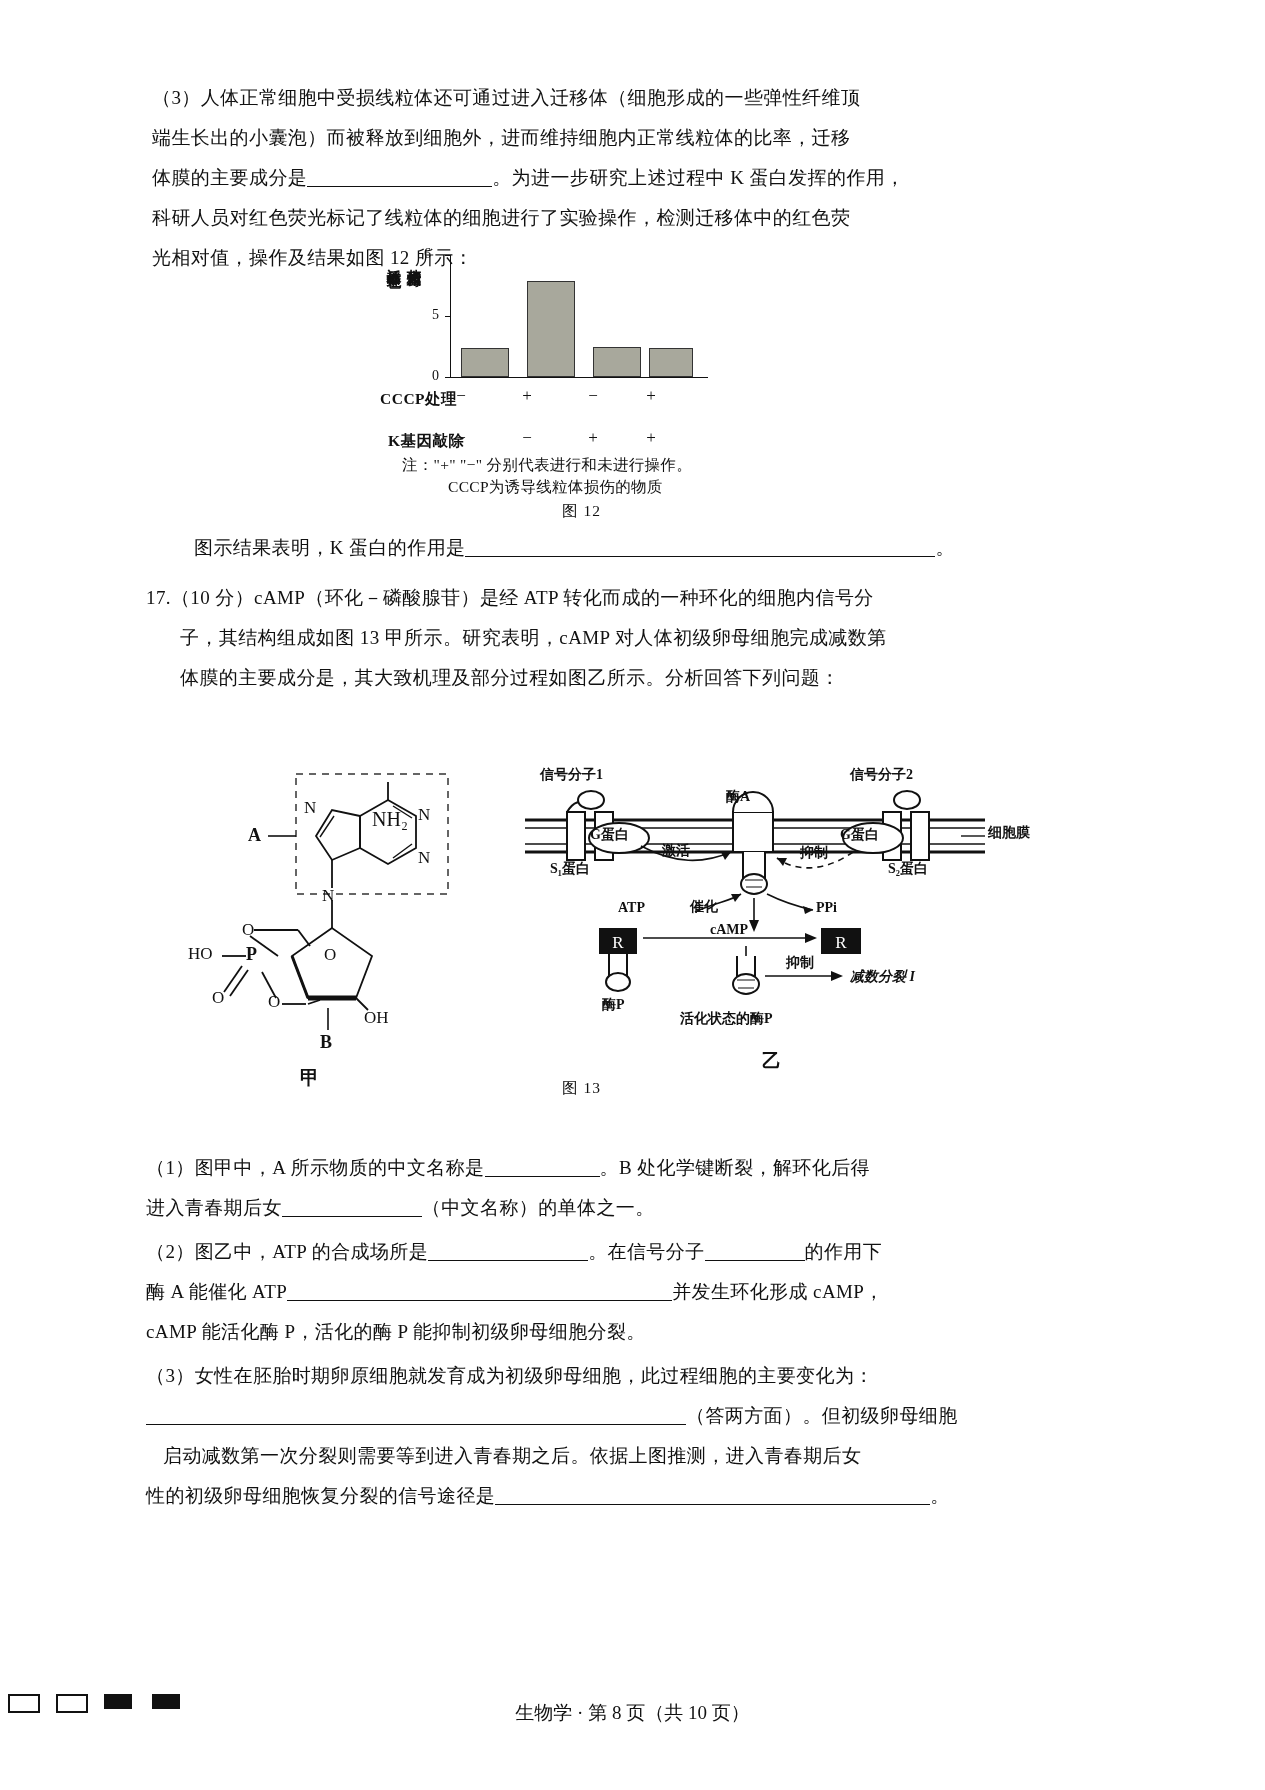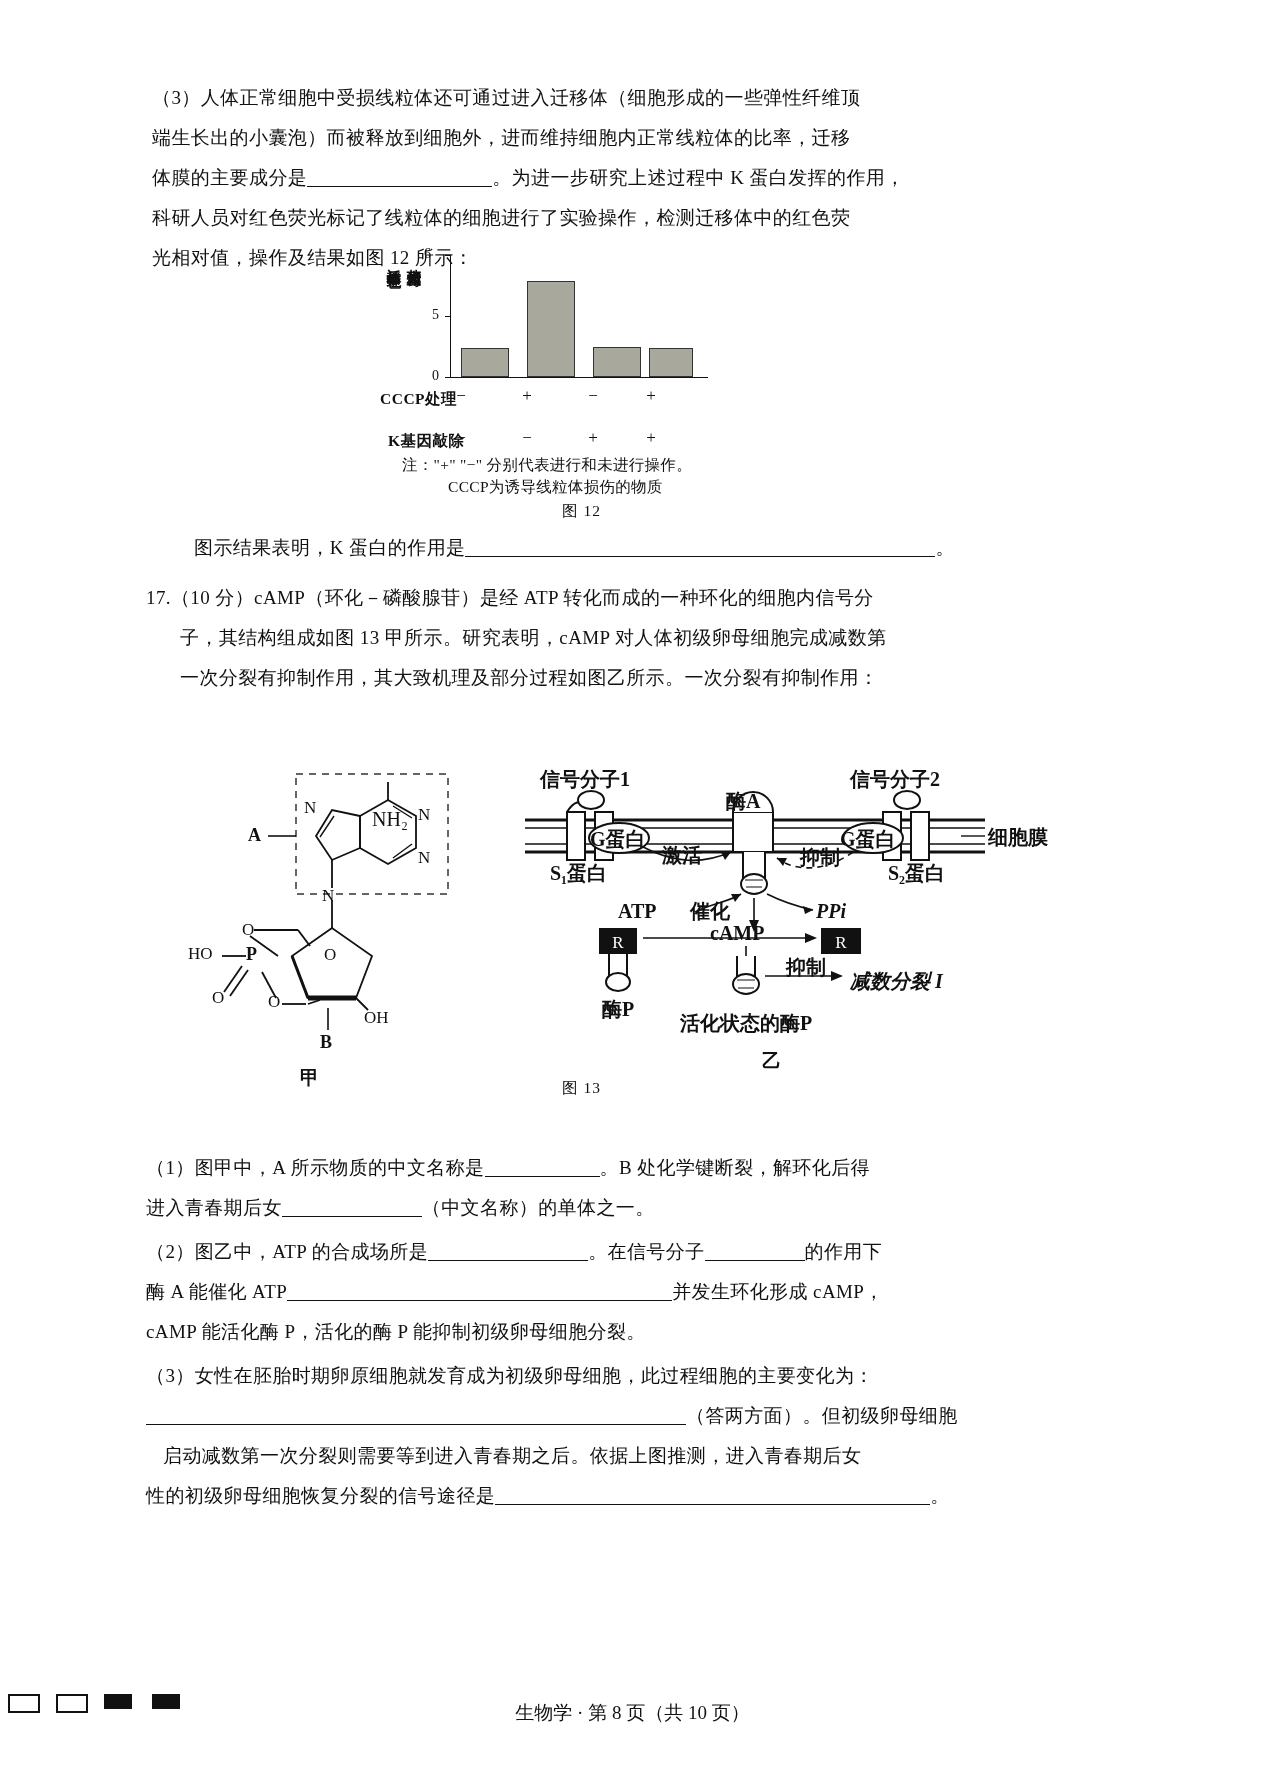--- a/index.html
+++ b/index.html
@@ -43,21 +43,21 @@
   .ticklabel { position:absolute; font-size:14px; right:auto; }
   .bar { position:absolute; bottom:0; background:#a8a89c; border:1px solid #333; }
   .bars { position:absolute; left:71px; top:0px; width:258px; height:122px; }
   .rowlabel { position:absolute; font-size:15.5px; font-weight:bold; letter-spacing:0.5px; }
   .sign { position:absolute; font-size:17px; text-align:center; width:30px; }
   .note { position:absolute; font-size:15.5px; letter-spacing:0.3px; }
   .figcap { position:absolute; font-size:15.5px; letter-spacing:1px; }
 
   
   .fig13 { position:absolute; left:150px; top:760px; width:960px; height:360px; }
-  .lbl { position:absolute; font-size:20px; font-weight:bold; white-space:nowrap; }
+  .lbl { position:absolute; font-size:14px; font-weight:bold; white-space:nowrap; }
   .lbl-n { position:absolute; font-size:15.5px; white-space:nowrap; }
 
   
   .footer { position:absolute; left:0; top:1700px; width:1265px; text-align:center; font-size:19px; }
   .marks { position:absolute; left:0px; top:1694px; width:210px; height:22px; }
   .mk { position:absolute; top:0; width:28px; height:15px; }
   .mk.hollow { border:2px solid #111; background:#fff; }
   .mk.solid { background:#111; }
 </style>
 </head>
@@ -124,21 +124,21 @@
     <span style="display:inline-block;width:42px;"></span><span>图示结果表明，K 蛋白的作用是</span><span class="blank" style="width:470px;"></span><span>。</span>
   </div>
 
   <div class="para" style="left:146px; top:578px; width:980px;">
     <span>17.（10 分）cAMP（环化－磷酸腺苷）是经 ATP 转化而成的一种环化的细胞内信号分</span>
   </div>
   <div class="para" style="left:146px; top:618px; width:980px;">
     <span style="display:inline-block;width:34px;"></span><span>子，其结构组成如图 13 甲所示。研究表明，cAMP 对人体初级卵母细胞完成减数第</span>
   </div>
   <div class="para" style="left:146px; top:658px; width:980px;">
-    <span style="display:inline-block;width:34px;"></span><span>一次分裂有抑制作用，其大致机理及部分过程如图乙所示。一次分裂有抑制作用：</span>
+    <span style="display:inline-block;width:34px;"></span><span>体膜的主要成分是，其大致机理及部分过程如图乙所示。分析回答下列问题：</span>
   </div>
 
   <div class="fig13">
 
     <svg width="470" height="330" viewBox="0 0 470 330" style="position:absolute; left:0px; top:0px;">
 
       <rect x="146" y="14" width="152" height="120" fill="none" stroke="#333" stroke-width="1.5" stroke-dasharray="7,6"></rect>
 
       <polygon points="238,40 266,56 266,88 238,104 210,88 210,56" fill="none" stroke="#111" stroke-width="1.8"></polygon>
       <line x1="243" y1="46" x2="262" y2="58" stroke="#111" stroke-width="1.4"></line>
@@ -262,21 +262,21 @@
     <div class="lbl" style="left:576px; top:28px;">酶A</div>
     <div class="lbl" style="left:838px; top:64px;">细胞膜</div>
     <div class="lbl" style="left:440px; top:66px;">G蛋白</div>
     <div class="lbl" style="left:690px; top:66px;">G蛋白</div>
     <div class="lbl" style="left:400px; top:100px;">S₁蛋白</div>
     <div class="lbl" style="left:738px; top:100px;">S₂蛋白</div>
     <div class="lbl" style="left:512px; top:82px;">激活</div>
     <div class="lbl" style="left:650px; top:84px;">抑制</div>
     <div class="lbl" style="left:468px; top:140px;">ATP</div>
     <div class="lbl" style="left:540px; top:138px;">催化</div>
-    <div class="lbl" style="left:666px; top:140px;font-style:italic;">PPi</div>
+    <div class="lbl" style="left:666px; top:140px;">PPi</div>
     <div class="lbl" style="left:560px; top:162px;">cAMP</div>
     <div class="lbl" style="left:452px; top:236px;">酶P</div>
     <div class="lbl" style="left:636px; top:194px;">抑制</div>
     <div class="lbl" style="left:700px; top:208px;font-style:italic;">减数分裂 I</div>
     <div class="lbl" style="left:530px; top:250px;">活化状态的酶P</div>
     <div class="lbl" style="left:612px; top:288px; font-size:19px;">乙</div>
 
     <div class="figcap" style="left:412px; top:318px;">图 13</div>
   </div>
 

